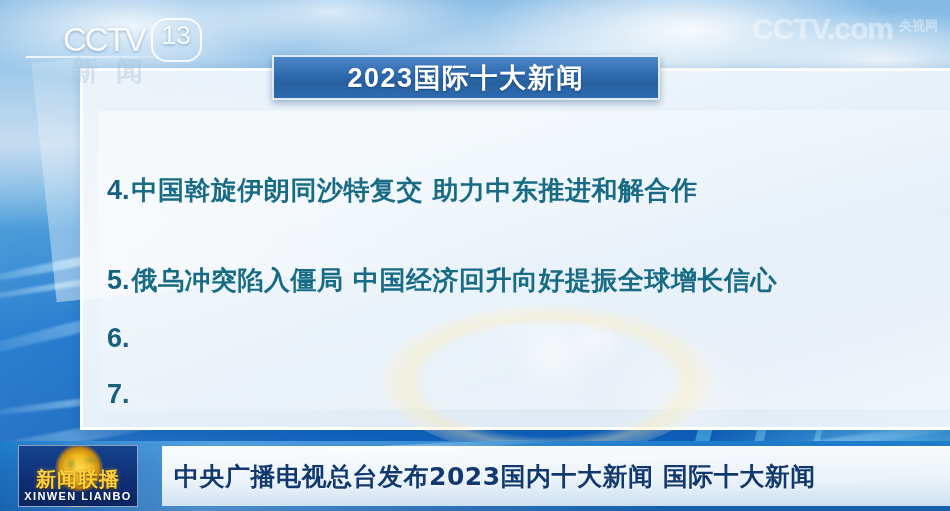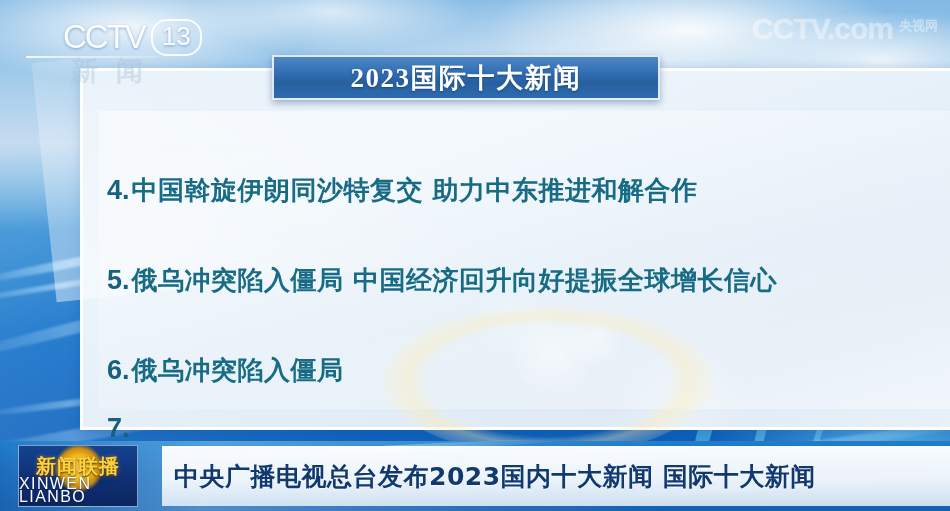--- a/index.html
+++ b/index.html
@@ -83,21 +83,21 @@
     font-weight:normal; font-size:33px; letter-spacing:-2px;
     text-shadow:0 1px 3px rgba(40,90,150,.45);
     font-family:"Liberation Sans","DejaVu Sans",sans-serif;
     margin-left:37px;
   }
   .cctv-logo .ch{ display:inline-block; }
   .cctv-13{
     margin-left:4px;
     border:2.5px solid rgba(255,255,255,.9);
     border-radius:16px;
-    padding:0 9px 3px 9px;
+    padding:0 9px 10px 9px;
     font-size:26px; letter-spacing:0px;
     line-height:30px;
   }
   .cctv-rule{
     position:absolute; left:26px; top:56px; width:132px; height:2px;
     background:linear-gradient(90deg, rgba(255,255,255,.85), rgba(255,255,255,.15));
   }
 
   
   .watermark{
@@ -159,21 +159,21 @@
     position:absolute; left:272px; top:55px; width:388px; height:45px;
     background:linear-gradient(180deg,#4d86c4 0%, #2f6cb2 42%, #27609f 62%, #2d6bb0 100%);
     border:2px solid rgba(255,255,255,.85);
     box-shadow:0 3px 7px rgba(20,60,115,.38);
     display:flex; align-items:center; justify-content:center;
     z-index:6;
   }
   .title-banner .title-text{
     color:#ffffff;
     font-size:27px; font-weight:bold; letter-spacing:1.5px;
-    font-family:Liberation Serif, serif;
+    font-family:Liberation Sans, sans-serif;
     text-shadow:0 1px 2px rgba(10,45,90,.55);
     white-space:nowrap;
   }
 
   
   .news-list{
     position:absolute; left:24px; top:72px; right:24px;
     z-index:5;
   }
   .news-item{
@@ -238,21 +238,21 @@
   .xwlb-cn{
     position:relative;
     font-size:20px; font-weight:bold; letter-spacing:1px;
     color:#ffd43a;
     text-shadow:0 1px 2px rgba(60,25,0,.85), 0 0 4px rgba(255,190,60,.55);
     font-family:"DejaVu Sans","Liberation Sans",sans-serif;
     line-height:22px;
   }
   .xwlb-en{
     position:relative;
-    font-size:16px; font-weight:normal; letter-spacing:1.4px;
+    font-size:11px; font-weight:bold; letter-spacing:1.4px;
     color:#ffffff;
     text-shadow:0 1px 2px rgba(10,30,70,.9);
     line-height:13px;
   }
 
   .ticker{
     position:absolute; left:162px; top:5px; right:0; height:60px;
     display:flex; align-items:center;
     background:linear-gradient(180deg, rgba(255,255,255,.97) 0%, rgba(246,250,253,.95) 55%, rgba(221,234,246,.92) 100%);
     padding-left:12px;
@@ -309,21 +309,20 @@
       <div class="news-item">
         <span class="news-num">4.</span>
         <span class="news-text">中国斡旋伊朗同沙特复交  助力中东推进和解合作</span>
       </div>
       <div class="news-item">
         <span class="news-num">5.</span>
         <span class="news-text">俄乌冲突陷入僵局  中国经济回升向好提振全球增长信心</span>
       </div>
       <div class="news-item">
         <span class="news-num">6.</span>
-        <span class="news-text">俄乌冲突陷入僵局</span>
       </div>
       <div class="news-item">
         <span class="news-num">7.</span>
       </div>
     </div>
   </div>
 
   <div class="title-banner">
     <span class="title-text">2023国际十大新闻</span>
   </div>

